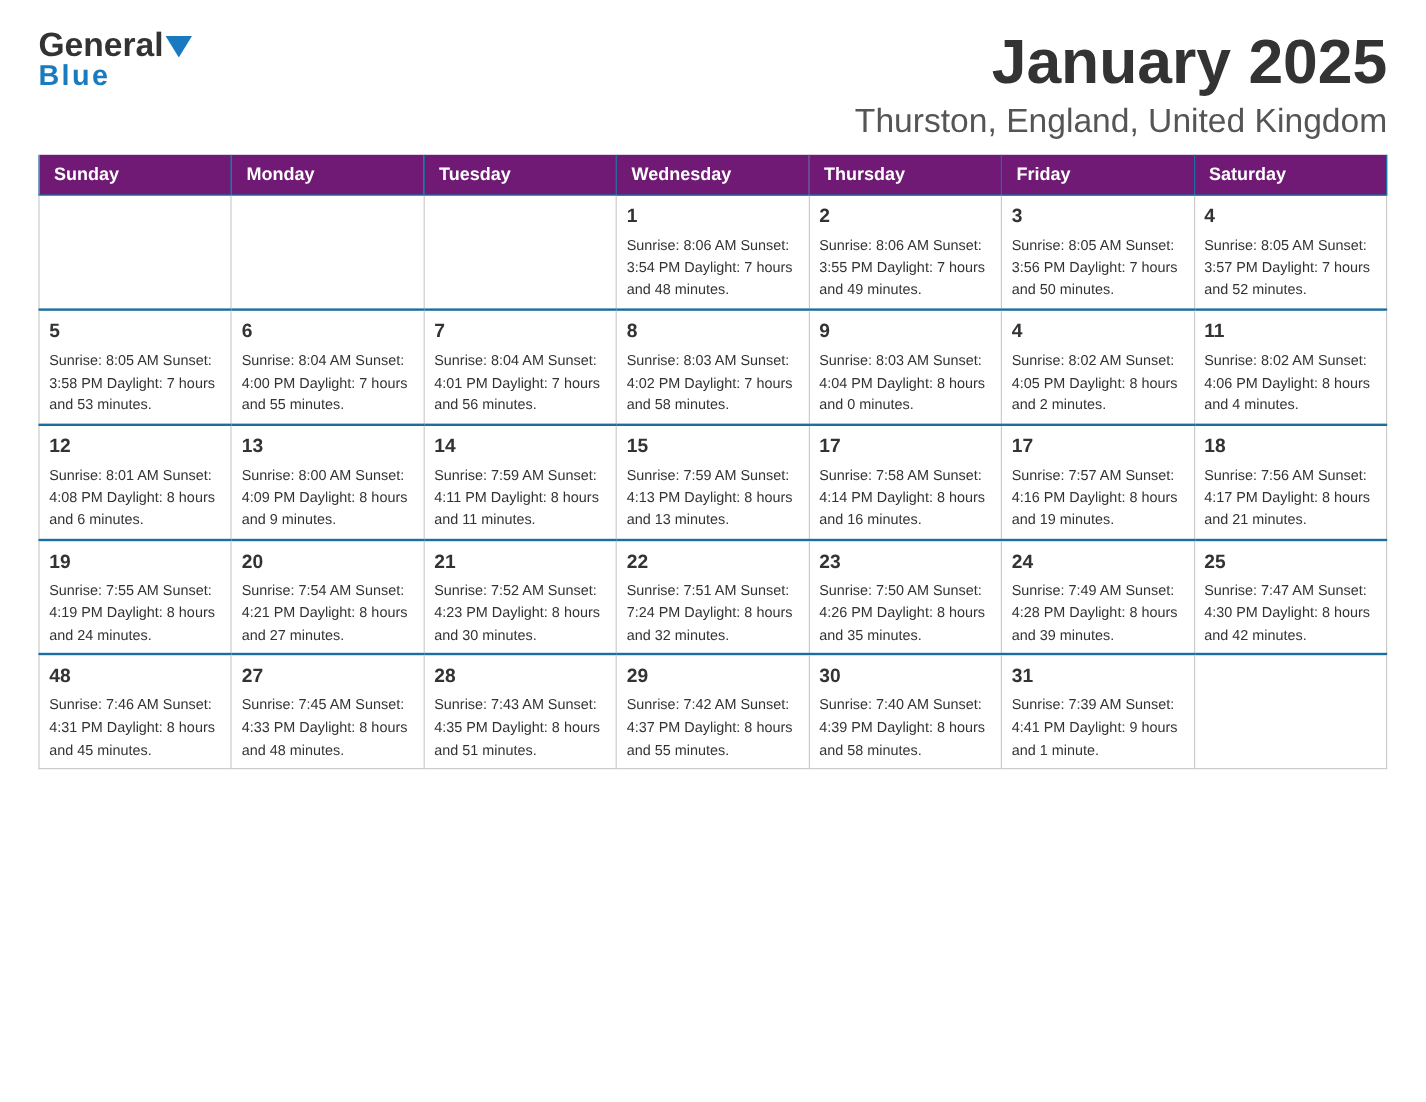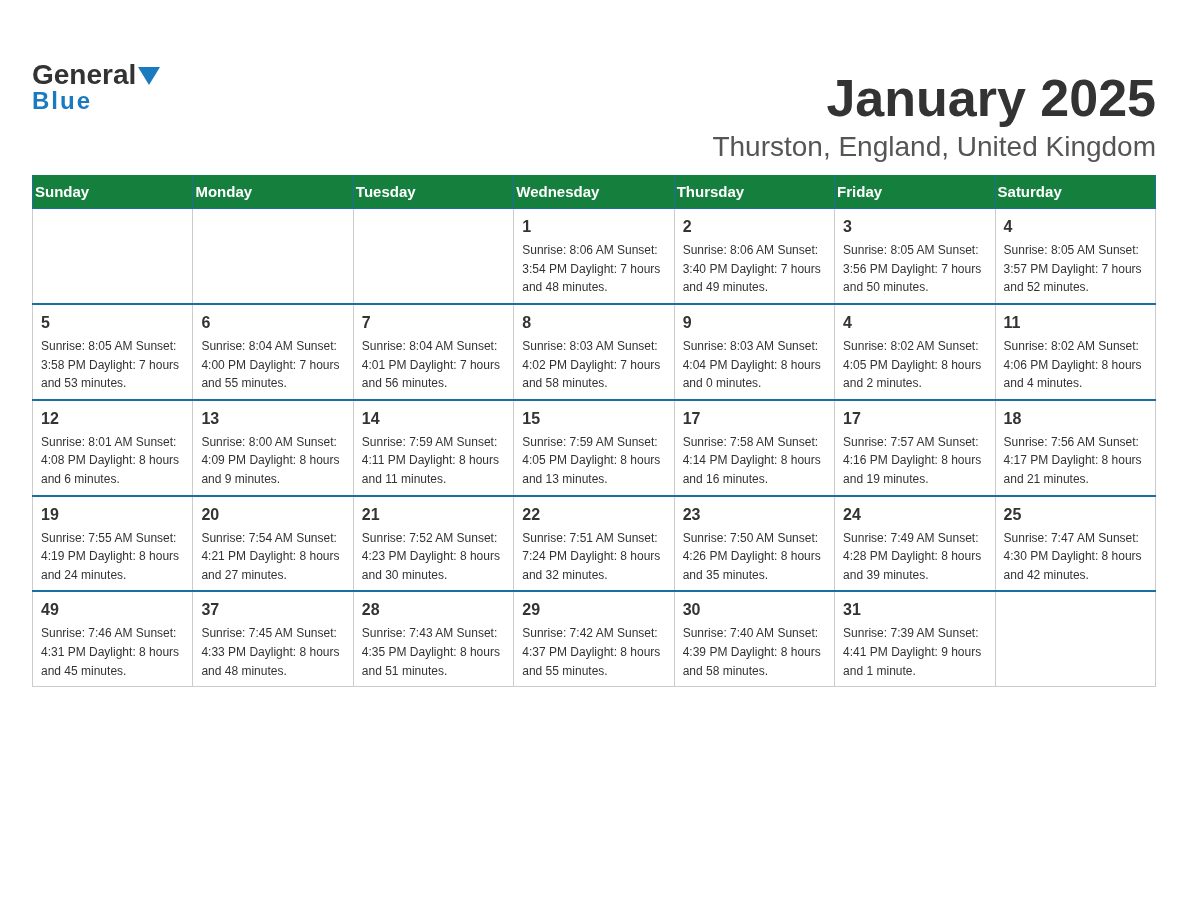--- a/index.html
+++ b/index.html
@@ -14,61 +14,59 @@
     .header {
       display: flex;
       justify-content: space-between;
       align-items: flex-start;
       margin-bottom: 8px;
     }
     .logo {
       display: flex;
       flex-direction: column;
       align-items: flex-start;
-      margin-top: 37px;
     }
     .logo-text {
       font-size: 28px;
       font-weight: bold;
       color: #333;
       line-height: 1;
     }
     .logo-blue-bar {
       font-size: 24px;
       color: #1a7abf;
       font-weight: bold;
       margin-top: -2px;
       letter-spacing: 2px;
     }
     .title-block {
       text-align: right;
-      margin-top: 46px;
     }
     .month-title {
       font-size: 52px;
       font-weight: bold;
       color: #333;
       line-height: 1.1;
     }
     .location-title {
       font-size: 28px;
       color: #555;
       margin-top: 4px;
     }
     .calendar {
       width: 100%;
       border-collapse: collapse;
       margin-top: 12px;
     }
     .calendar th {
-      background-color: #15803d;
+      background-color: #701a75;
       color: #fff;
       font-size: 15px;
       font-weight: bold;
-      padding: 8px 2px;
+      padding: 8px 12px;
       text-align: left;
       border: 1px solid #1a6fa0;
     }
     .calendar td {
       border: 1px solid #ccc;
       vertical-align: top;
       padding: 6px 8px;
       width: calc(100% / 7);
       min-height: 100px;
       font-size: 13px;
@@ -136,21 +134,21 @@
         <td>
           <span class="day-number">1</span>
           <div class="day-info">Sunrise: 8:06 AM
 Sunset: 3:54 PM
 Daylight: 7 hours
 and 48 minutes.</div>
         </td>
         <td>
           <span class="day-number">2</span>
           <div class="day-info">Sunrise: 8:06 AM
-Sunset: 3:40 PM
+Sunset: 3:55 PM
 Daylight: 7 hours
 and 49 minutes.</div>
         </td>
         <td>
           <span class="day-number">3</span>
           <div class="day-info">Sunrise: 8:05 AM
 Sunset: 3:56 PM
 Daylight: 7 hours
 and 50 minutes.</div>
         </td>
@@ -231,21 +229,21 @@
         <td>
           <span class="day-number">14</span>
           <div class="day-info">Sunrise: 7:59 AM
 Sunset: 4:11 PM
 Daylight: 8 hours
 and 11 minutes.</div>
         </td>
         <td>
           <span class="day-number">15</span>
           <div class="day-info">Sunrise: 7:59 AM
-Sunset: 4:05 PM
+Sunset: 4:13 PM
 Daylight: 8 hours
 and 13 minutes.</div>
         </td>
         <td>
           <span class="day-number">17</span>
           <div class="day-info">Sunrise: 7:58 AM
 Sunset: 4:14 PM
 Daylight: 8 hours
 and 16 minutes.</div>
         </td>
@@ -310,28 +308,28 @@
         <td>
           <span class="day-number">25</span>
           <div class="day-info">Sunrise: 7:47 AM
 Sunset: 4:30 PM
 Daylight: 8 hours
 and 42 minutes.</div>
         </td>
       </tr>
       <tr>
         <td>
-          <span class="day-number">49</span>
+          <span class="day-number">48</span>
           <div class="day-info">Sunrise: 7:46 AM
 Sunset: 4:31 PM
 Daylight: 8 hours
 and 45 minutes.</div>
         </td>
         <td>
-          <span class="day-number">37</span>
+          <span class="day-number">27</span>
           <div class="day-info">Sunrise: 7:45 AM
 Sunset: 4:33 PM
 Daylight: 8 hours
 and 48 minutes.</div>
         </td>
         <td>
           <span class="day-number">28</span>
           <div class="day-info">Sunrise: 7:43 AM
 Sunset: 4:35 PM
 Daylight: 8 hours

